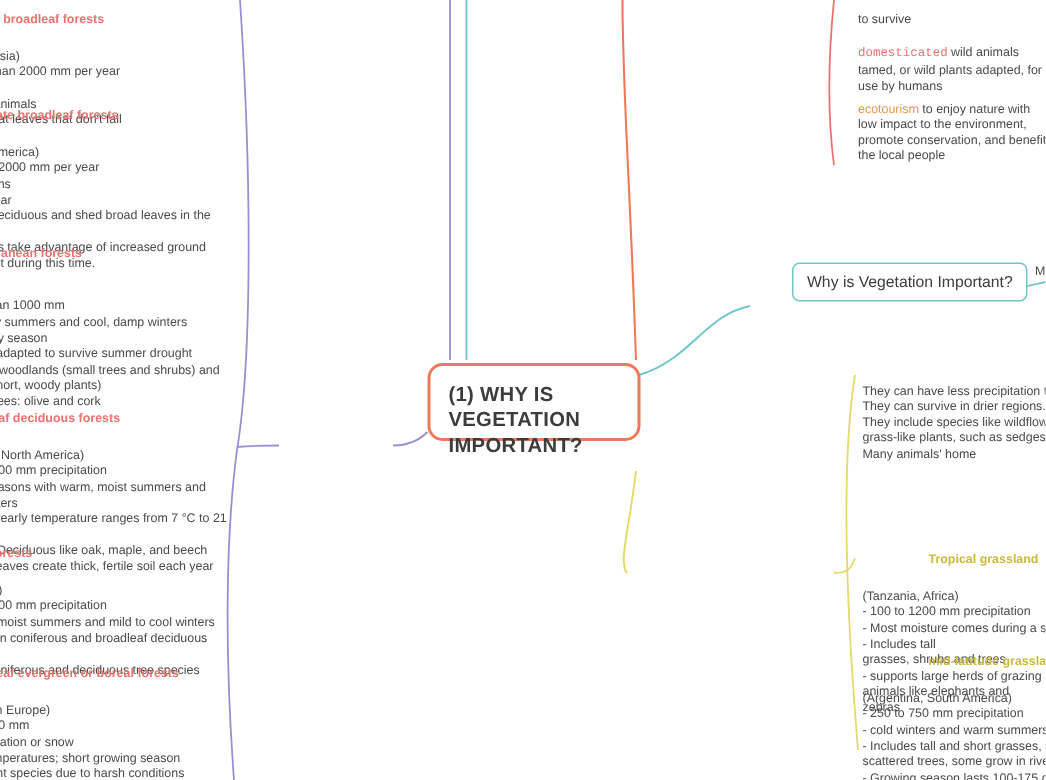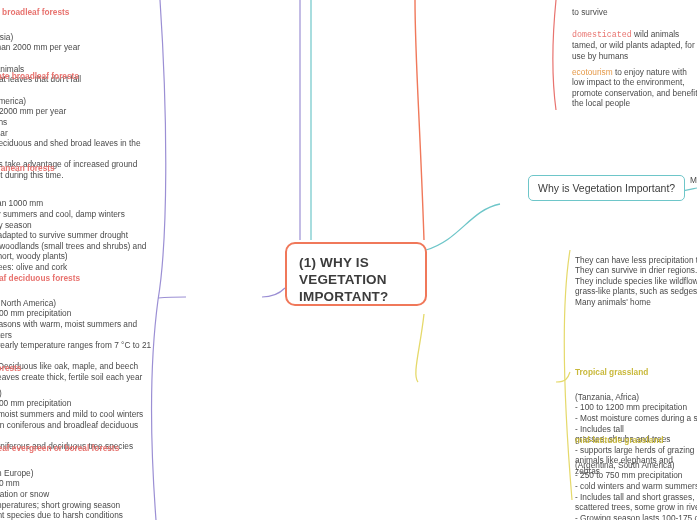--- a/index.html
+++ b/index.html
@@ -62,21 +62,21 @@
   .leaf {
     font-size: 8.3px;
     line-height: 10.6px;
     color: #4a4a4a;
     white-space: pre-line;
   }
   .leaf .ttl {
     font-weight: bold;
   }
   .leaf .ttl.t-pink   { color: #e8736f; }
-  .leaf .ttl.t-yellow { color: #c9b93c; }
+  .leaf .ttl.t-yellow { color: #c9b93c; margin-left: 44px; }
 
   .para {
     margin: 0 0 4px 0;
   }
   .para:last-child { margin-bottom: 0; }
 
   .kw-red { color: #e8736f; font-family: Liberation Mono, monospace; }
   .kw-org { color: #e59a4a; }
 
   .small-label {
@@ -106,21 +106,21 @@
     <path d="M660 195 C 680 192, 688 190, 697 188" fill="none" stroke="#6ec6c9" stroke-width="1.2"></path>
 
     <path d="M424 314 C 420 350, 412 375, 418 382" fill="none" stroke="#e5d96a" stroke-width="1.3"></path>
     <path d="M556 382 C 566 382, 568 378, 570 372" fill="none" stroke="#e5d96a" stroke-width="1.2"></path>
 
     <path d="M570 250 C 562 300, 562 380, 572 500" fill="none" stroke="#e5d96a" stroke-width="1.2"></path>
 
     <path d="M556 0 C 552 40, 552 80, 556 110" fill="none" stroke="#e8736f" stroke-width="1.2"></path>
   </svg>
 
-  <div class="node central" style="left:285px; top:242px; width:142px; height:64px;">
+  <div class="node central" style="left:285px; top:242px; width:142px; height:52px;">
     <span>(1) WHY IS VEGETATION IMPORTANT?</span>
   </div>
 
 
   <div class="node branch b-why" style="left:500px; top:175px;margin-left:28px;">
     <span>Why is Vegetation Important?</span>
   </div>
 
 
   <div class="node leaf" style="left:-32px; top:-4px; width:185px;">

